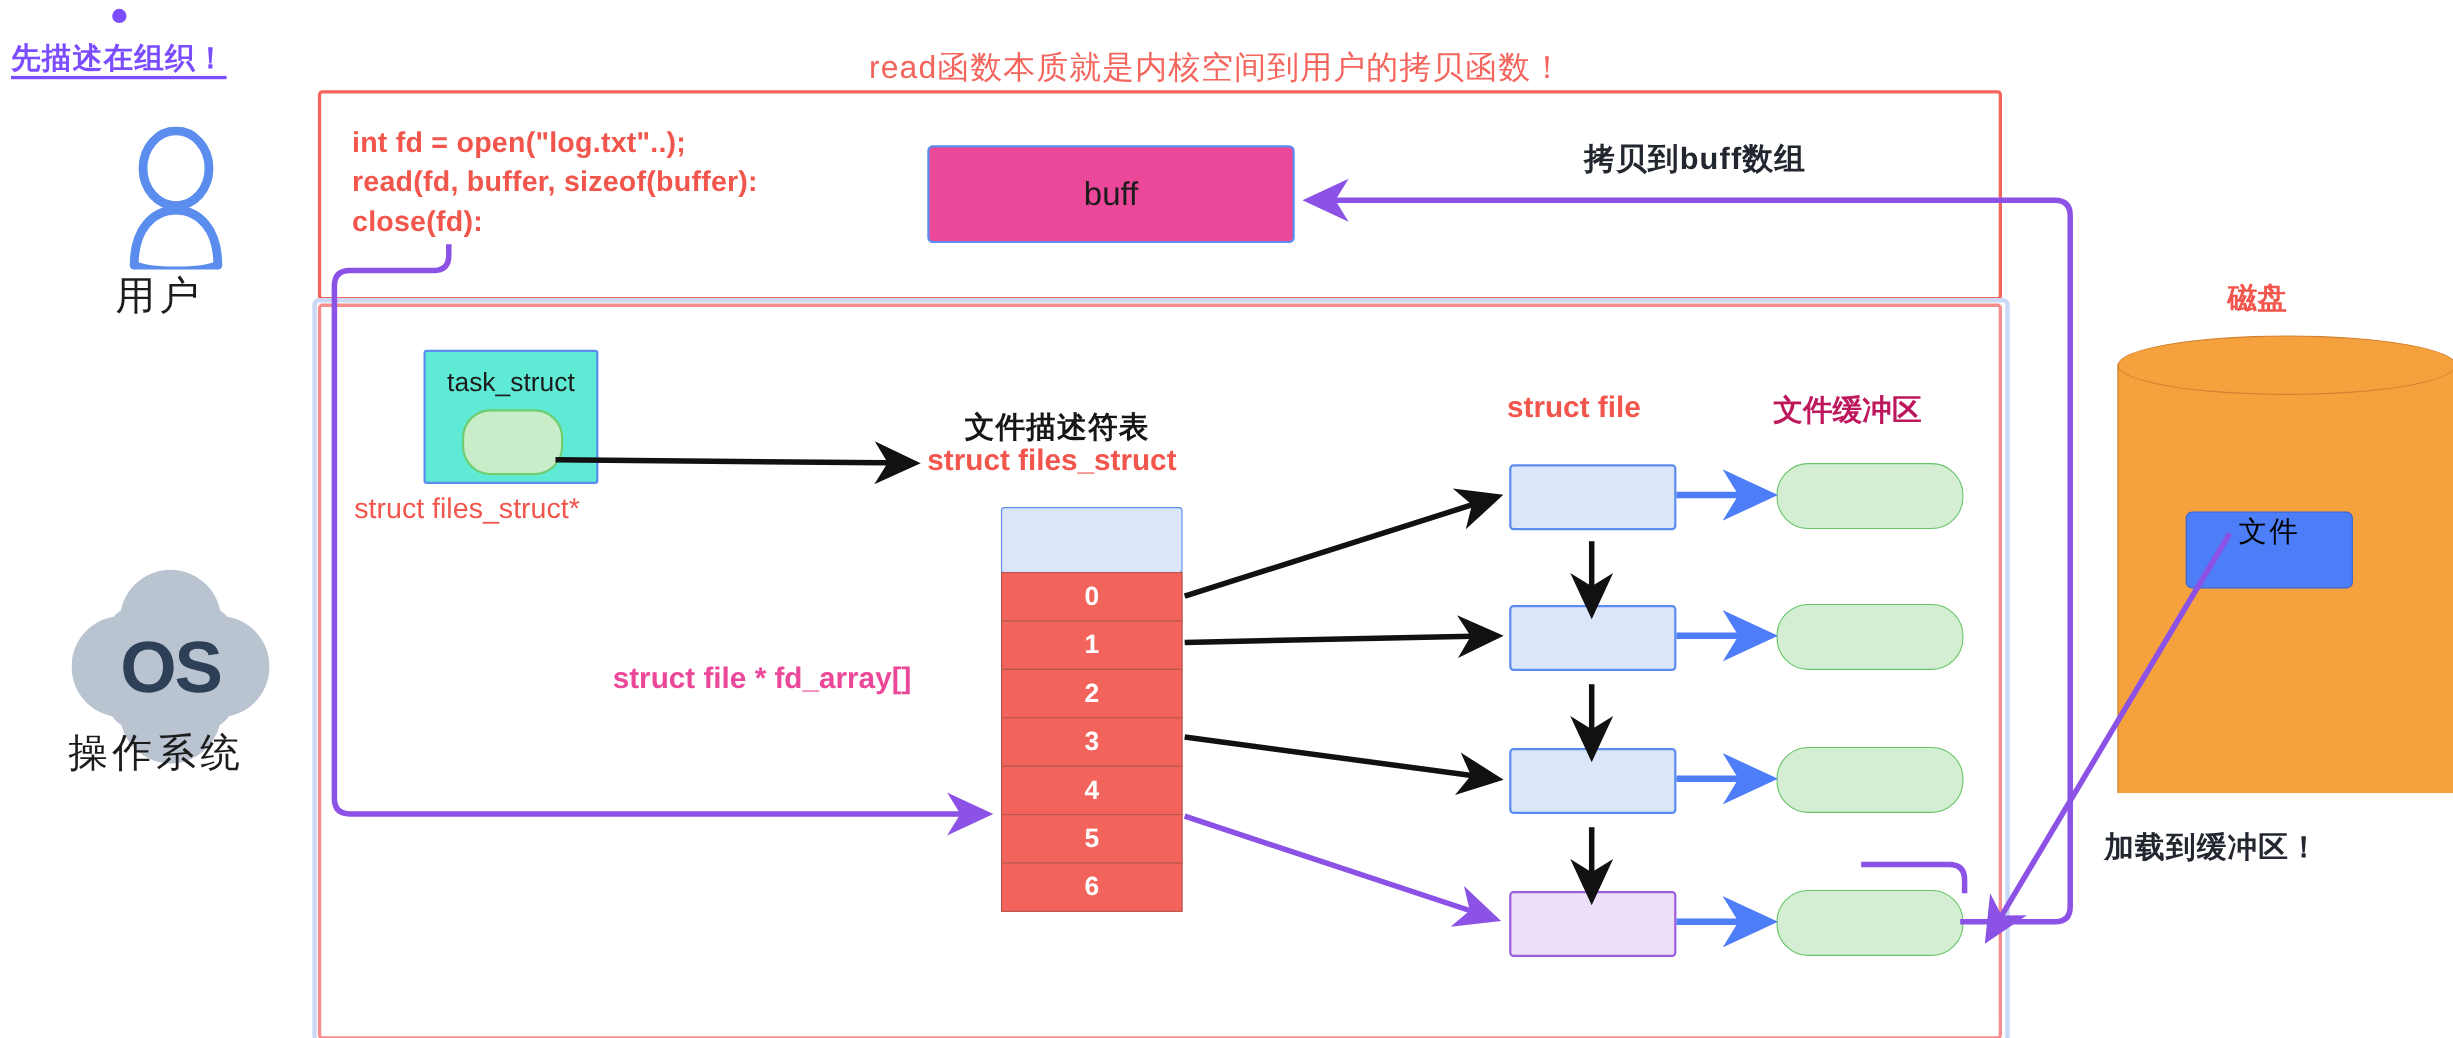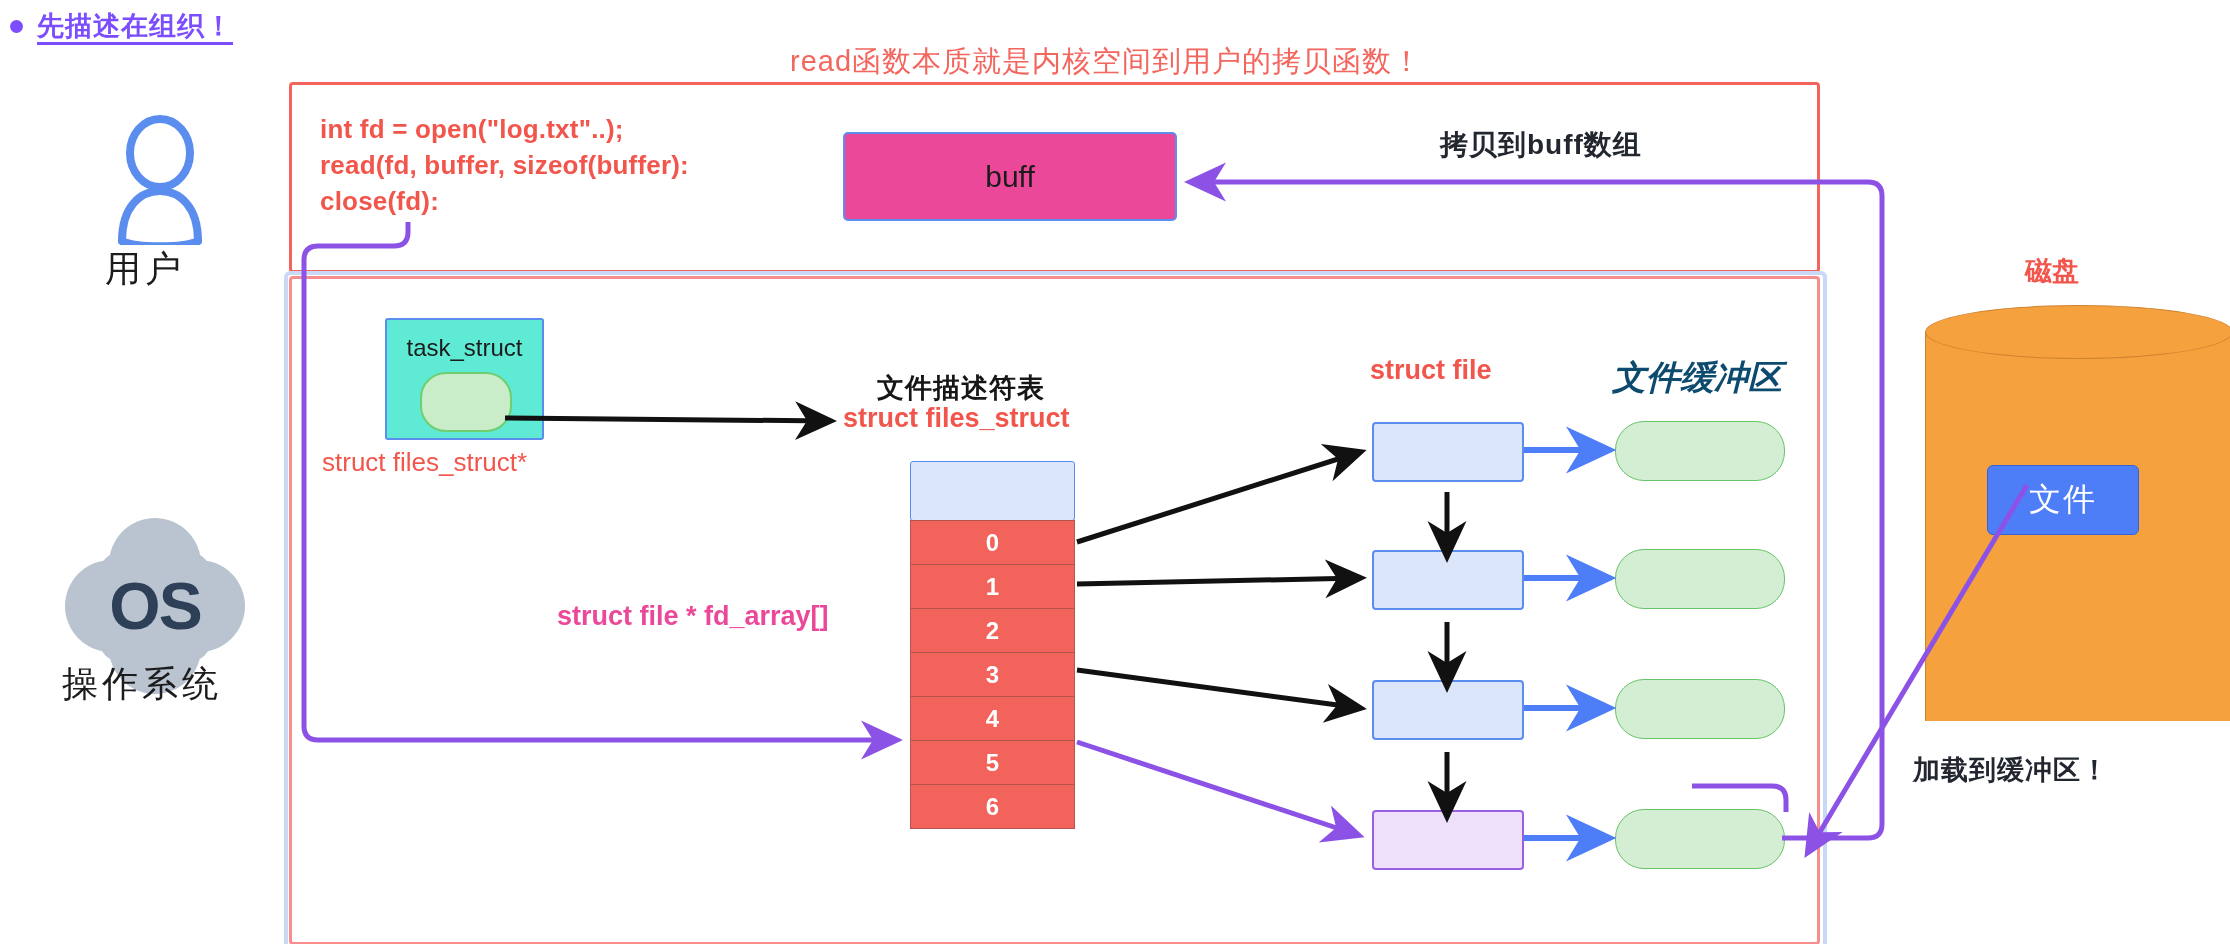--- a/index.html
+++ b/index.html
@@ -1,21 +1,21 @@
 <!DOCTYPE html>
 <html><head>
 <meta charset="utf-8">
 <style>
   html,body{margin:0;padding:0;background:#ffffff;}
   body{width:2230px;height:944px;position:relative;overflow:hidden;
        font-family:"Liberation Sans","DejaVu Sans",sans-serif;}
   .abs{position:absolute;}
 
   
-  #bullet-row{left:10px;top:8px;display:flex;align-items:center;gap:14px;}
+  #bullet-row{left:10px;top:8px;display:flex;align-items:center;gap:14px;flex-direction:column;}
   #bullet-dot{width:13px;height:13px;border-radius:50%;background:#7c4dff;}
   #bullet-text{color:#7b4dff;font-size:27px;font-weight:700;
      text-decoration:underline;text-underline-offset:7px;text-decoration-thickness:3px;
      letter-spacing:1px;}
 
   
   #user-icon{left:100px;top:115px;width:120px;height:130px;}
   #user-caption{left:105px;top:245px;font-size:36px;color:#1c1c1c;letter-spacing:4px;}
 
   
@@ -63,38 +63,38 @@
 
   
   #fd-table{left:910px;top:461px;width:165px;}
   #fd-head{height:58px;background:#dce6fa;border:1.5px solid #5b8def;border-radius:3px;}
   .fd-cell{height:43px;background:#f2635c;border:1px solid #b4564f;
      display:flex;align-items:center;justify-content:center;
      color:#ffffff;font-size:24px;font-weight:700;margin-top:-1px;}
 
   
   #structfile-label{left:1370px;top:355px;font-size:27px;font-weight:700;color:#f2554b;text-align:center;}
-  #filebuf-label{left:1612px;top:355px;font-size:34px;font-weight:700;color:#0c4a6e;font-style:italic;}
+  #filebuf-label{left:1612px;top:355px;font-size:27px;font-weight:700;color:#be185d;}
   .sf-box{position:absolute;left:1372px;width:148px;height:56px;
      background:#dce6fa;border:2px solid #5b8def;border-radius:4px;}
   .sf-box.purple{background:#eee0fb;border-color:#9b5fe0;}
   .fb-box{position:absolute;left:1615px;width:168px;height:58px;
      background:#d4eed4;border:1.6px solid #68c468;border-radius:29px;}
 
   
   #disk-label{left:2025px;top:253px;font-size:27px;font-weight:700;color:#f2554b;}
   #disk-cyl{left:1925px;top:305px;width:310px;height:420px;}
   #disk-body{position:absolute;left:0;top:26px;width:306px;height:390px;
      background:#f5a13d;border-left:1.5px solid #cf8232;border-right:1.5px solid #cf8232;}
   #disk-top{position:absolute;left:0;top:0px;width:306px;height:52px;
      background:#f5a13d;border:1.5px solid #cf8232;border-radius:50%;}
   #file-box{position:absolute;left:62px;top:160px;width:150px;height:68px;
      background:#4d7ef7;border:1.5px solid #3763d6;border-radius:6px;
-     display:flex;align-items:center;justify-content:center;
-     color:#ffffff;font-size:32px;letter-spacing:2px;}
+     display:flex;align-items:flex-start;justify-content:center;
+     color:#000000;font-size:26px;letter-spacing:2px;}
   #load-label{left:1913px;top:752px;font-size:27px;font-weight:800;color:#22262f;letter-spacing:1px;}
 
   svg.ov{position:absolute;left:0;top:0;width:2230px;height:944px;pointer-events:none;}
 </style>
 </head>
 <body>
 
 <div class="abs" id="bullet-row">
   <div id="bullet-dot"></div>
   <div id="bullet-text">先描述在组织！</div>

